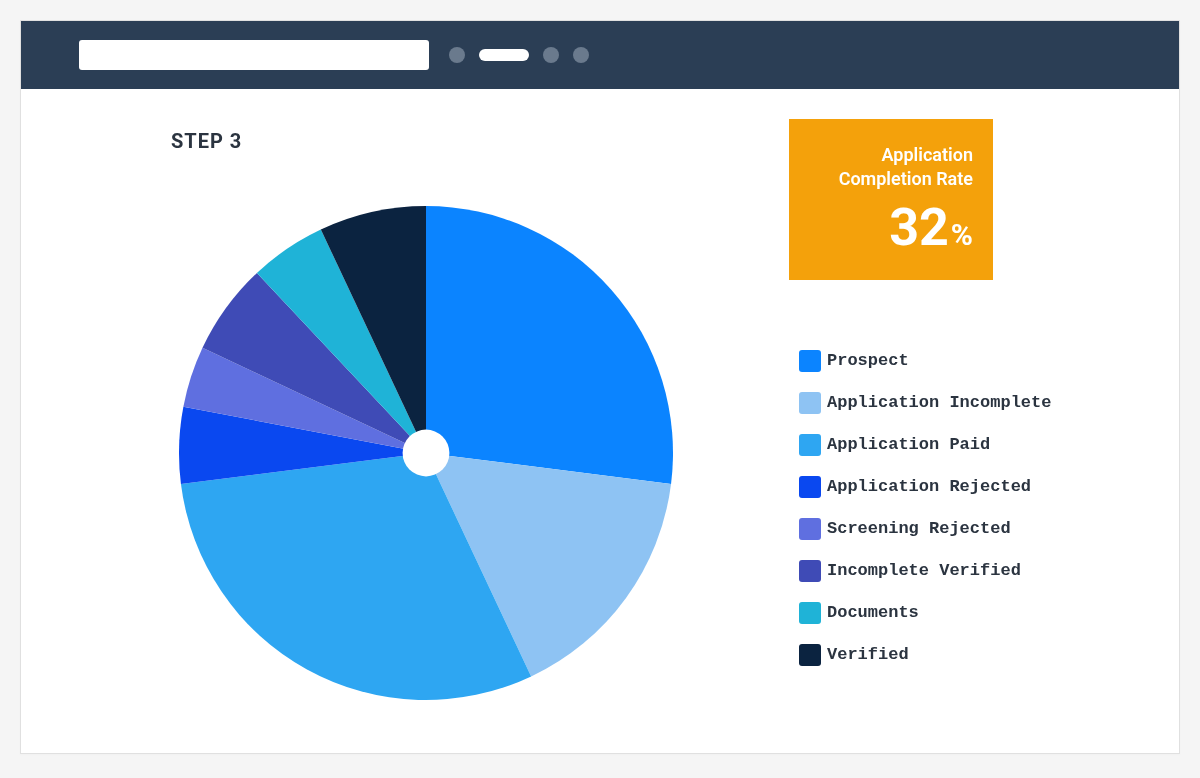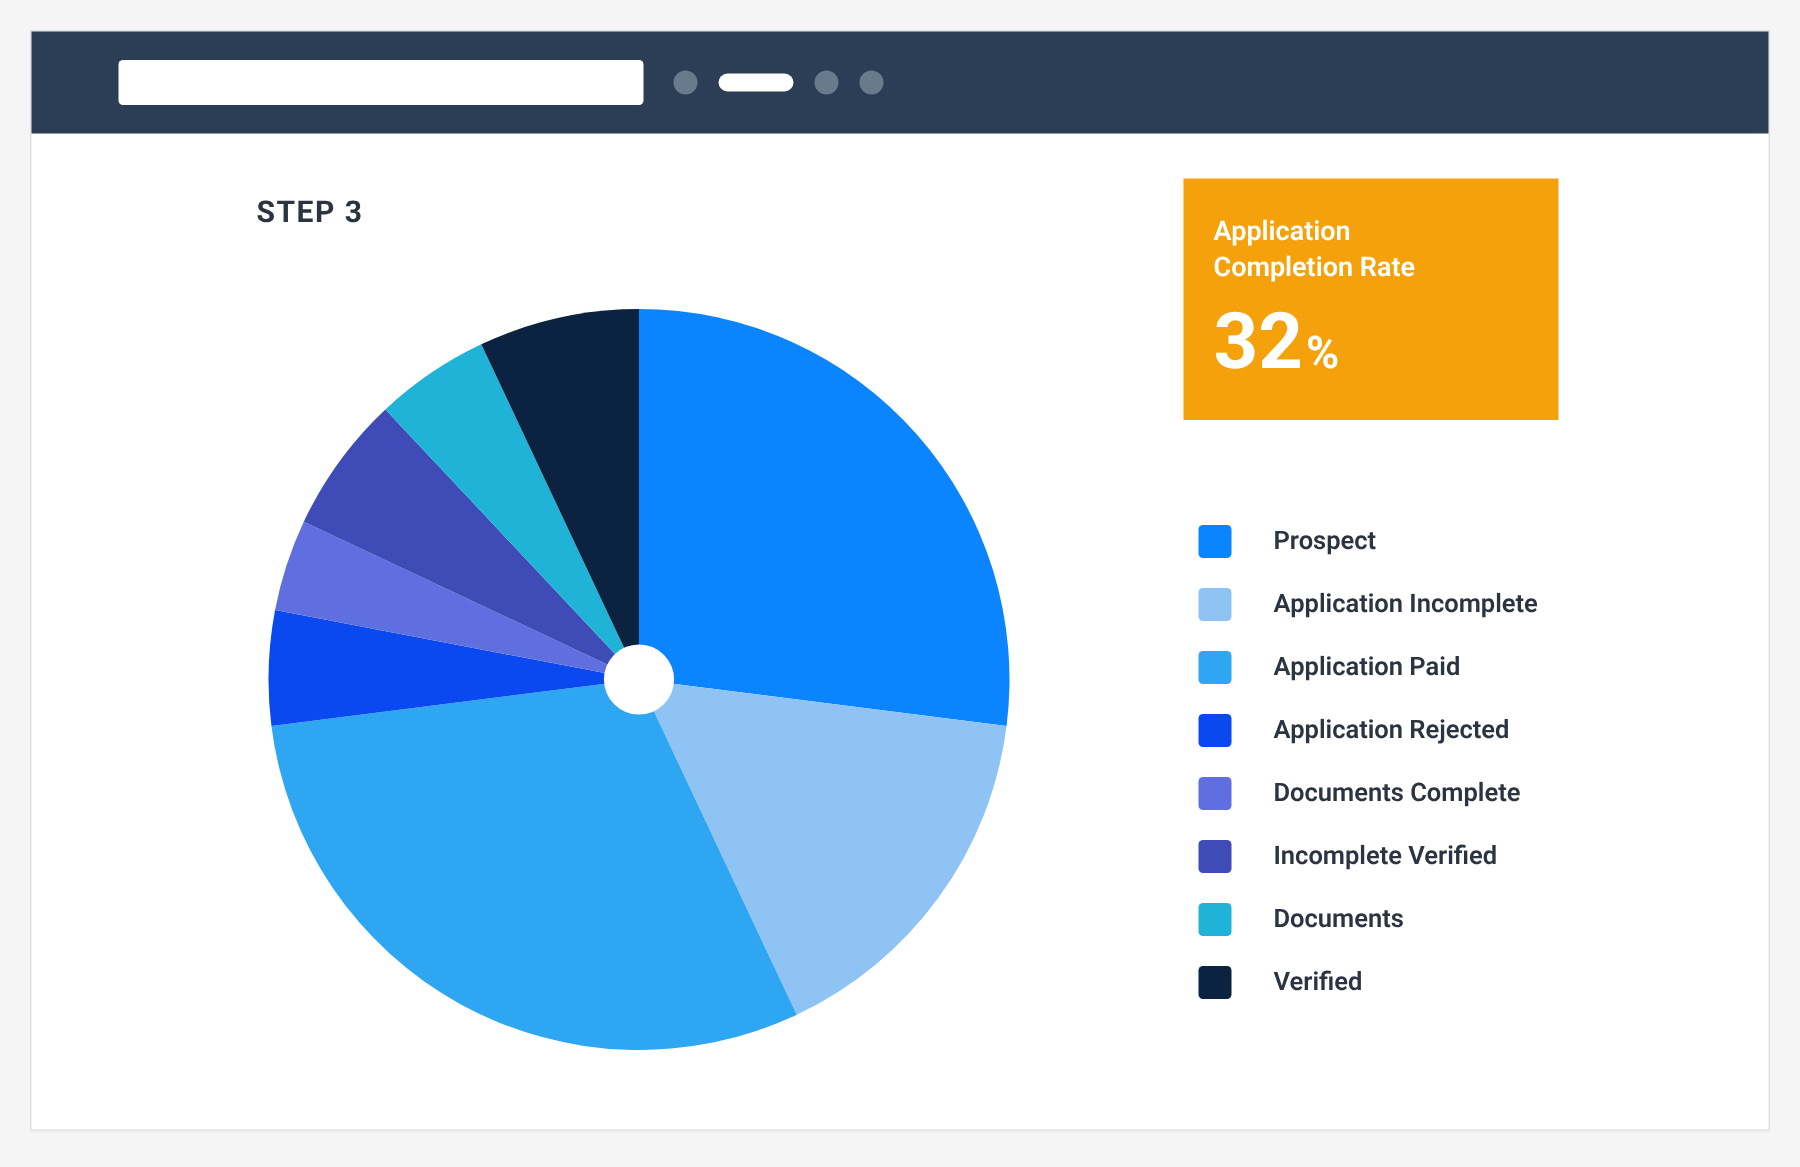--- a/index.html
+++ b/index.html
@@ -65,23 +65,23 @@
     margin-left: 85px;
   }
   .pie-svg { width: 100%; height: 100%; }
   .right {
     width: 340px;
     padding-top: 0;
   }
   .rate-card {
     background: #f4a10b;
     color: #fff;
-    text-align: left;
+    text-align: right;
     padding: 24px 20px 26px 20px;
-    width: 250px;
+    width: 204px;
     margin-left: 10px;
   }
   .rate-title {
     font-size: 18px;
     font-weight: 600;
     line-height: 1.35;
   }
   .rate-value {
     font-size: 52px;
     font-weight: 700;
@@ -96,21 +96,22 @@
   .legend {
     margin-top: 70px;
     margin-left: 20px;
     display: flex;
     flex-direction: column;
     gap: 20px;
   }
   .legend-item {
     display: flex;
     align-items: center;
-    gap: 28px;
+    gap: 6px;
+    font-family: Liberation Mono, monospace;
   }
   .swatch {
     width: 22px; height: 22px;
     border-radius: 3px;
     flex-shrink: 0;
   }
   .legend-label {
     font-size: 17px;
     font-weight: 600;
     color: #2b3440;
@@ -174,21 +175,21 @@
           <div class="legend-item">
             <div class="swatch" style="background: rgb(46, 166, 242);"></div>
             <div class="legend-label">Application Paid</div>
           </div>
           <div class="legend-item">
             <div class="swatch" style="background: rgb(10, 72, 240);"></div>
             <div class="legend-label">Application Rejected</div>
           </div>
           <div class="legend-item">
             <div class="swatch" style="background: rgb(95, 111, 224);"></div>
-            <div class="legend-label">Documents Complete</div>
+            <div class="legend-label">Screening Rejected</div>
           </div>
           <div class="legend-item">
             <div class="swatch" style="background: rgb(63, 75, 182);"></div>
             <div class="legend-label">Incomplete Verified</div>
           </div>
           <div class="legend-item">
             <div class="swatch" style="background: rgb(31, 179, 215);"></div>
             <div class="legend-label">Documents</div>
           </div>
           <div class="legend-item">

